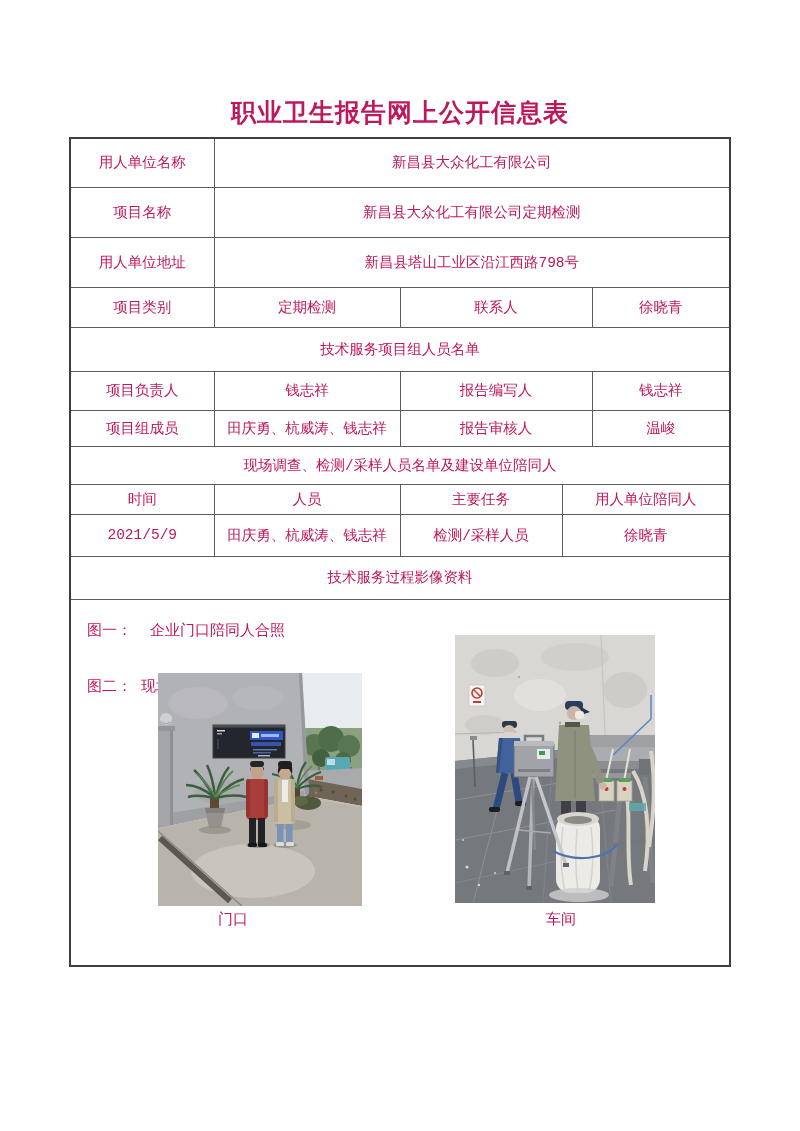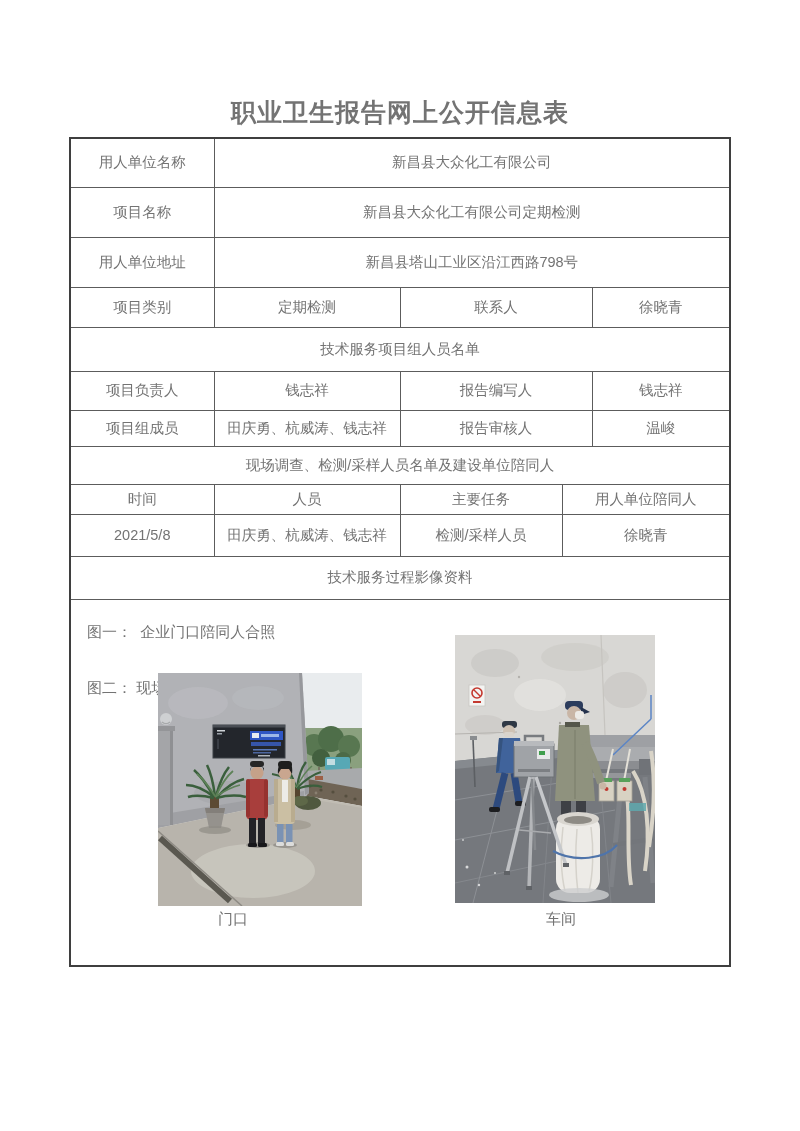--- a/index.html
+++ b/index.html
@@ -1,17 +1,17 @@
 <!DOCTYPE html>
 <html><head>
 <meta charset="utf-8">
 <style>
   html,body{margin:0;padding:0;background:#ffffff;}
   .sheet{position:relative;width:800px;height:1131px;background:#ffffff;overflow:hidden;
-         font-family:Liberation Sans, sans-serif;color:#737373;}
+         font-family:Liberation Mono, monospace;color:#be185d;}
   .doc-title{position:absolute;top:96px;left:0;width:100%;margin:0;text-align:center;
              font-size:25px;font-weight:bold;letter-spacing:1px;}
   table.info-table{position:absolute;left:69px;top:137px;width:660px;border-collapse:collapse;
              table-layout:fixed;border:2px solid #3f3f3f;}
   table.info-table td{border:1px solid #5c5c5c;text-align:center;vertical-align:middle;
              font-size:14.5px;padding:4px;overflow:hidden;white-space:nowrap;}
   tr.h49{height:49px;} tr.h50{height:50px;} tr.h40{height:40px;} tr.h44{height:44px;}
   tr.h39{height:39px;} tr.h36{height:36px;} tr.h38{height:38px;} tr.h30{height:30px;}
   tr.h42{height:42px;} tr.h43{height:43px;} tr.h357{height:357px;}
   td.sec-header{font-size:16px;}
@@ -83,21 +83,21 @@
       <tr class="h38">
         <td colspan="5" class="sec-header2">现场调查、检测/采样人员名单及建设单位陪同人</td>
       </tr>
       <tr class="h30">
         <td class="low-c1">时间</td>
         <td class="low-c2">人员</td>
         <td>主要任务</td>
         <td colspan="2" class="low-last">用人单位陪同人</td>
       </tr>
       <tr class="h42">
-        <td class="low-c1">2021/5/8</td>
+        <td class="low-c1">2021/5/9</td>
         <td class="low-c2">田庆勇、杭威涛、钱志祥</td>
         <td>检测/采样人员</td>
         <td colspan="2" class="low-last">徐晓青</td>
       </tr>
       <tr class="h43">
         <td colspan="5" class="sec-header2">技术服务过程影像资料</td>
       </tr>
       <tr class="h357">
         <td colspan="5" class="media-td">
           <div class="media-wrap">

